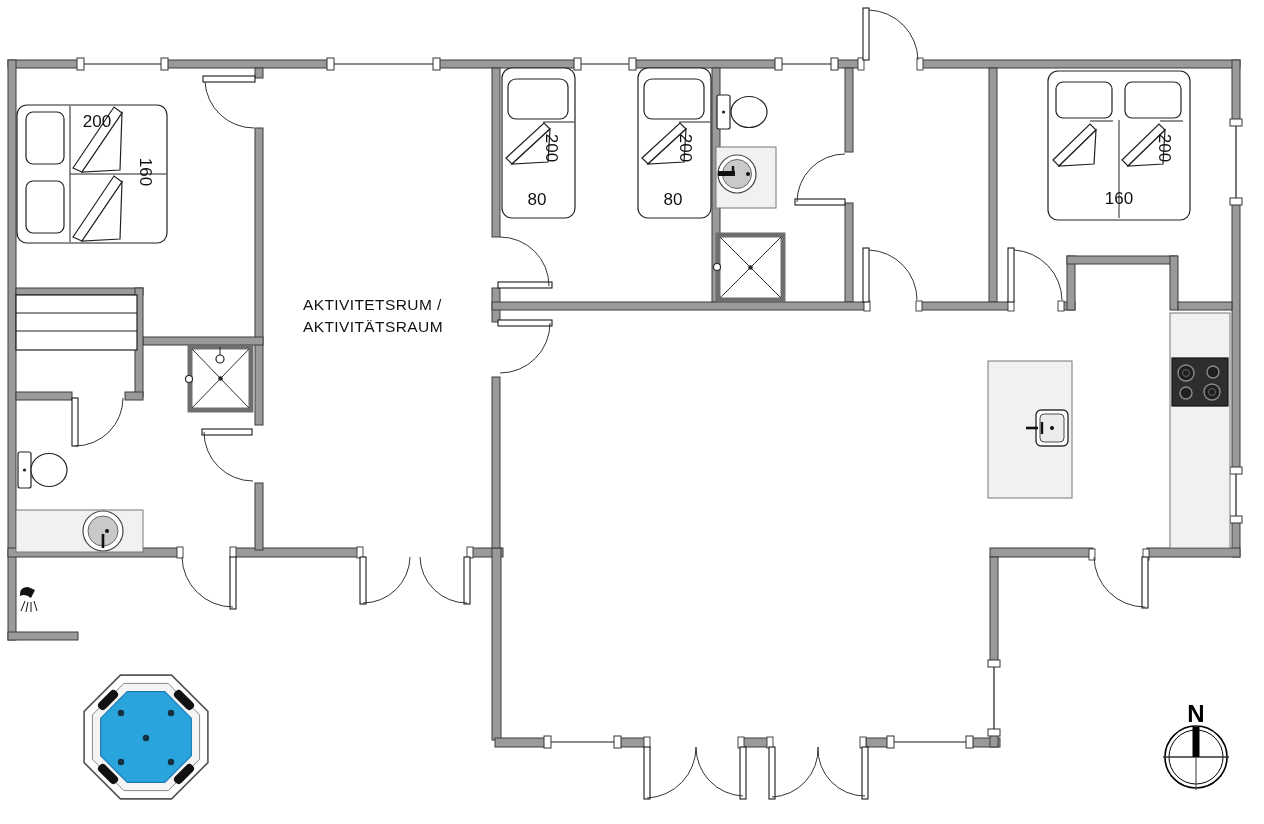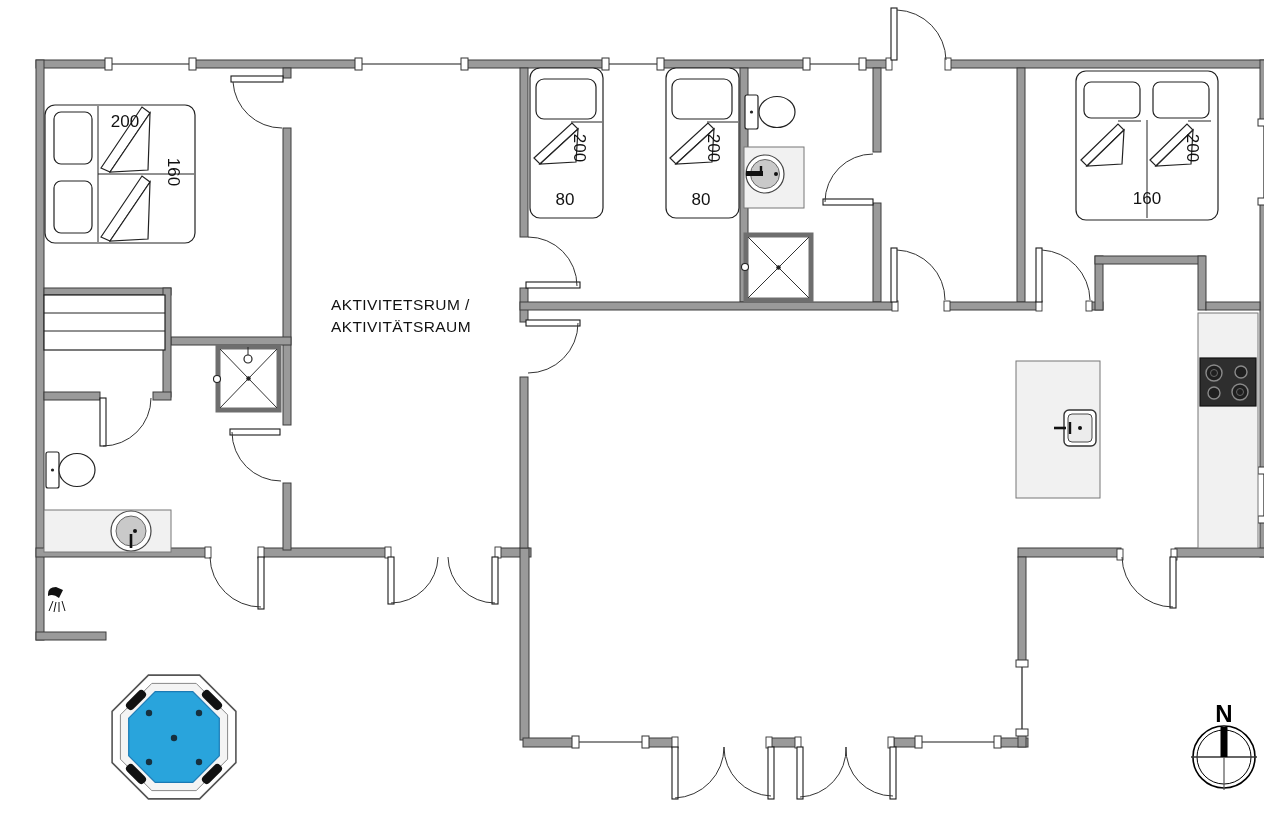--- a/index.html
+++ b/index.html
@@ -1,16 +1,16 @@
 <!DOCTYPE html>
 <html><head>
 <meta charset="utf-8">
 <style>
   html,body{margin:0;padding:0;background:#fff;}
-  .page{width:1120px;height:824px;position:relative;background:#fff;font-family:"Liberation Sans",sans-serif;margin-left:28px;}
+  .page{width:1120px;height:824px;position:relative;background:#fff;font-family:"Liberation Sans",sans-serif;}
   .wall{fill:#9a9a9a;stroke:#3d3d3d;stroke-width:1;}
   .win-line{stroke:#1a1a1a;stroke-width:1.2;}
   .win-cap{fill:#fff;stroke:#333;stroke-width:1;}
   .jamb{fill:#fff;stroke:#333;stroke-width:0.9;}
   .leaf{fill:#fff;stroke:#1a1a1a;stroke-width:1.1;}
   .arc{fill:none;stroke:#333;stroke-width:1;}
   .fx{fill:#fff;stroke:#222;stroke-width:1.2;}
   .fxthin{fill:none;stroke:#222;stroke-width:1;}
   .counter{fill:#f1f1f1;stroke:#777;stroke-width:1;}
   .basin-outer{fill:#fff;stroke:#444;stroke-width:1.2;}

